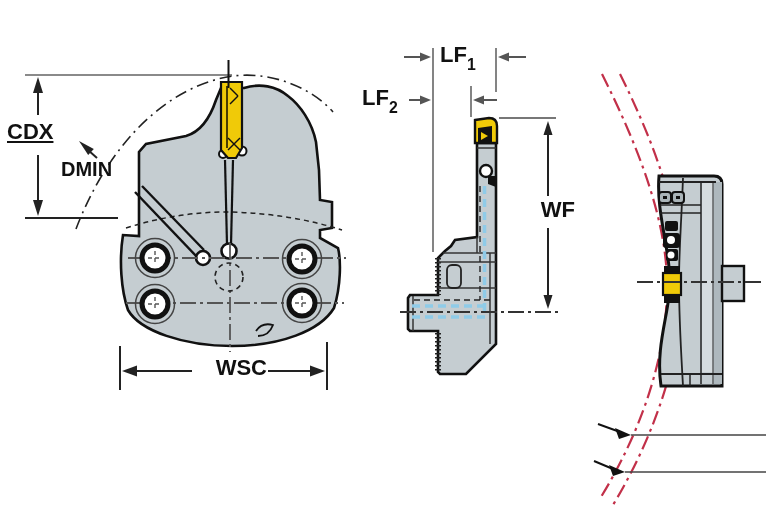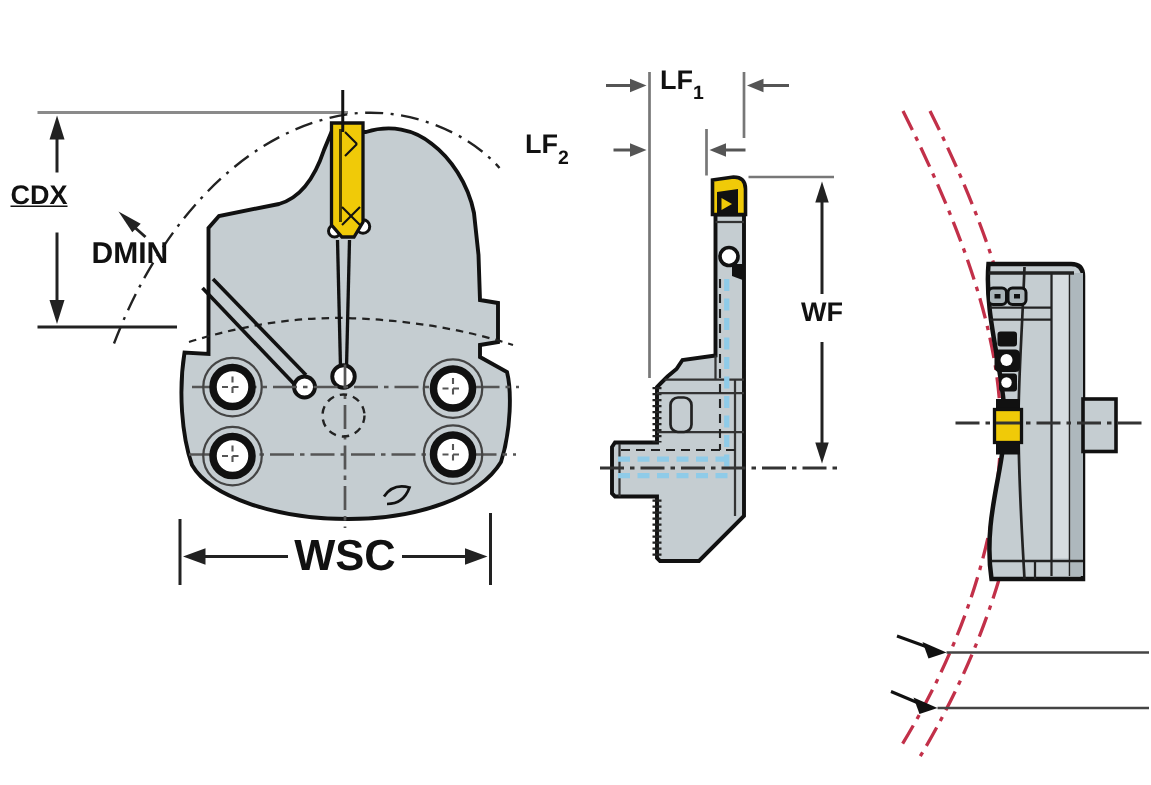--- a/index.html
+++ b/index.html
@@ -1,22 +1,22 @@
 <!DOCTYPE html>
 <html><head>
 <meta charset="utf-8">
 <style>
   html,body{margin:0;padding:0;background:#fff;}
   #canvas{position:relative;width:767px;height:523px;background:#fff;overflow:hidden;
           font-family:"Liberation Sans", sans-serif;}
   #drawing{position:absolute;left:0;top:0;}
-  .dim-label{position:absolute;color:#111;font-weight:bold;font-size:18px;line-height:1;
+  .dim-label{position:absolute;color:#111;font-weight:bold;font-size:22px;line-height:1;
              white-space:nowrap;}
   .dim-label sub{font-size:0.72em;position:relative;bottom:-0.18em;font-weight:bold;}
-  .centered{text-align:center;}
+  .centered{text-align:right;}
 </style>
 </head>
 <body>
 
 <div id="canvas">
 
 <svg id="drawing" width="767" height="523" viewBox="0 0 767 523">
 
   <g>
 
@@ -240,21 +240,21 @@
       <polygon points="625,472 609,465 613,476" fill="#111"></polygon>
       <line x1="625" y1="472" x2="766" y2="472" stroke="#444" stroke-width="1.6"></line>
     </g>
   </g>
 </svg>
 
 <div class="dim-label" style="left:7px;top:121px;text-decoration:underline;">CDX</div>
 
 <div class="dim-label" style="left:61px;top:159px;font-size:20px;">DMIN</div>
 
-<div class="dim-label centered" style="left:193px;top:357px;width:74px;font-size:29px;">WSC</div>
+<div class="dim-label centered" style="left:193px;top:357px;width:74px;font-size:22px;">WSC</div>
 
 <div class="dim-label" style="left:440px;top:44px;"><span>LF</span><sub>1</sub></div>
 
-<div class="dim-label" style="left:350px;top:87px;"><span>LF</span><sub>2</sub></div>
+<div class="dim-label" style="left:362px;top:87px;"><span>LF</span><sub>2</sub></div>
 
 <div class="dim-label centered" style="left:521px;top:199px;width:54px;">WF</div>
 
 </div>
 
 </body></html>

